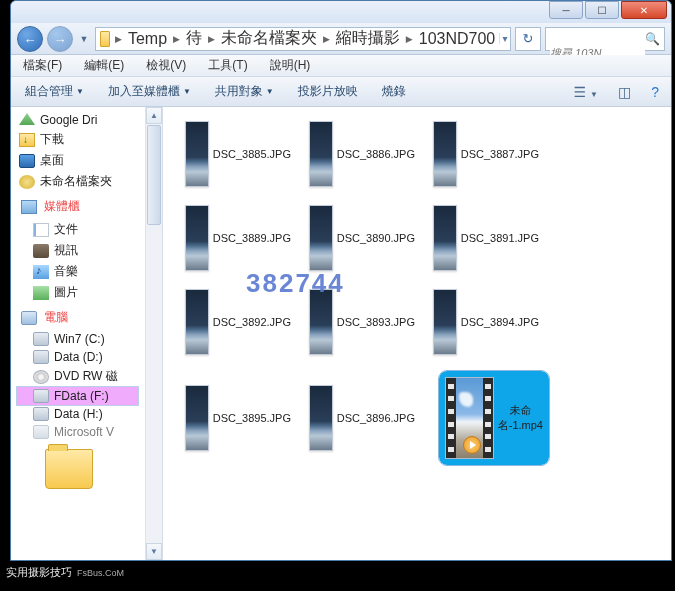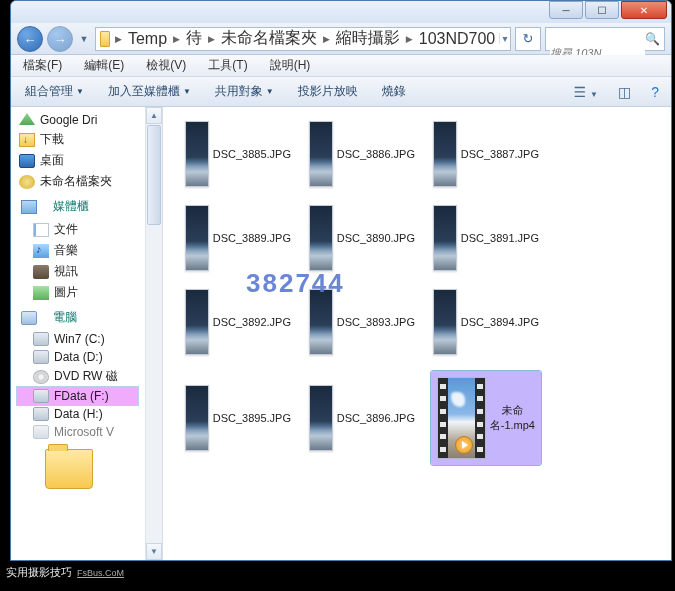--- a/index.html
+++ b/index.html
@@ -32,56 +32,56 @@
 .toolicon { padding: 3px 6px; cursor: pointer; color: #4a6a8e; font-size: 14px; }
 .body { flex: 1; display: flex; overflow: hidden; }
 .sidebar { width: 152px; background: #fff; border-right: 1px solid #d6dde8; overflow: hidden; position: relative; }
 .side-scroll { position: absolute; right: 0; top: 0; width: 17px; height: 100%; background: #eef2f7; border-left: 1px solid #dde4ee; }
 .side-scroll .sarrow { height: 17px; background: linear-gradient(#f5f8fc,#e3ebf5); border: 1px solid #ccd7e5; font-size: 8px; display: flex; align-items: center; justify-content: center; color: #5a7a9e; cursor: pointer; }
 .side-scroll .sthumb { position: absolute; top: 18px; left: 1px; right: 1px; height: 100px; background: linear-gradient(90deg,#e8eef7,#cdd9ea); border: 1px solid #b9c9dd; border-radius: 2px; cursor: pointer; }
 .side-scroll .sarrow.bottom { position: absolute; bottom: 0; left: 0; right: 0; }
 .tree { padding: 4px 0 4px 6px; width: 127px; }
 .tree-item { display: flex; align-items: center; gap: 5px; padding: 2px 2px; font-size: 12px; color: #222; white-space: nowrap; overflow: hidden; cursor: pointer; }
 .tree-item.indent { padding-left: 16px; }
-.tree-group { font-size: 12px; color: #0f766e; padding: 6px 0 4px 4px; display: flex; align-items: center; gap: 16px; cursor: pointer; }
+.tree-group { font-size: 12px; color: #ef4444; padding: 6px 0 4px 4px; display: flex; align-items: center; gap: 7px; cursor: pointer; }
 .ti-icon { width: 16px; height: 14px; flex: none; }
 .ico-gdrive { background: linear-gradient(#8fd08f,#4aa04a); clip-path: polygon(50% 0,100% 85%,0 85%); }
 .ico-dl { background: linear-gradient(#ffe9a6,#f7c94f); border: 1px solid #d1a52e; }
 .ico-dl::after { content: "↓"; color: #2a7a2a; font-size: 10px; position: relative; left: 3px; top: -2px; }
 .ico-desktop { background: linear-gradient(#5aa0e6,#2a6ab0); border: 1px solid #1a4a80; border-radius: 2px; }
 .ico-recent { background: radial-gradient(circle,#f5e08a,#d6b030); border-radius: 50%; }
 .ico-lib { background: linear-gradient(#b8d8f5,#7ab0e0); border: 1px solid #5a8ac0; }
 .ico-doc { background: #fff; border: 1px solid #bcc8d6; box-shadow: inset 2px 0 0 #8ab0e0; }
 .ico-music { background: linear-gradient(#a8d8ff,#5aa0e0); }
 .ico-music::before { content: "♪"; color: #1a4a8a; font-size: 11px; position: relative; left: 3px; top: -2px; }
 .ico-video { background: linear-gradient(#8a7a6a,#5a4a3a); border-radius: 2px; }
 .ico-pic { background: linear-gradient(#a8e0a8,#5ab05a); }
 .ico-computer { background: linear-gradient(#d8e8f8,#a0c0e0); border: 1px solid #7a9ac0; border-radius: 2px; }
 .ico-disk { background: linear-gradient(#e8ecf2,#bcc8d6); border: 1px solid #9aa8bc; border-radius: 2px; }
 .ico-dvd { background: radial-gradient(circle,#f5f5f5 20%,#d0d0d0 40%,#f0f0f0); border-radius: 50%; border: 1px solid #aab4c2; }
 .bigfolder { width: 48px; height: 40px; background: linear-gradient(#ffe9a6,#f7c94f); border: 1px solid #d1a52e; border-radius: 2px 2px 4px 4px; margin: 8px 0 0 28px; position: relative; }
 .bigfolder::before { content: ""; position: absolute; top: -6px; left: 2px; width: 18px; height: 6px; background: #f7d46a; border: 1px solid #d1a52e; border-bottom: none; border-radius: 2px 2px 0 0; }
 .content { flex: 1; background: #fff; overflow: auto; padding: 12px 8px 8px 20px; }
 .grid { display: flex; flex-wrap: wrap; gap: 14px 14px; align-content: flex-start; }
 .thumb { width: 110px; display: flex; flex-direction: row; align-items: center; gap: 4px; cursor: pointer; padding: 2px; }
-.thumb.selected { background: #c4b5fd; outline: 1px solid #8ab8e0; border-radius: 2px; }
+.thumb.selected { background: #0ea5e9; outline: 1px solid #8ab8e0; border-radius: 8px; margin-left: 8px; }
 .timg { width: 92px; height: 66px; border: 1px solid #c2cbd7; background: linear-gradient(to bottom,#1a2a3e 0%,#2a3e58 55%,#4a6a8a 62%,#8aa4be 70%,#b8c8d6 78%,#6a7a8a 100%); box-shadow: 0 1px 2px rgba(0,0,0,.15); position: relative; }
 .tlabel { font-size: 11px; color: #222; text-align: center; max-width: 108px; }
 .video-thumb { width: 110px; padding: 6px; }
 .vimg { width: 96px; height: 82px; border: 1px solid #b0bac8; position: relative; background: #fff; display: flex; }
 .filmstrip { width: 10px; background: #2a2a2a; display: flex; flex-direction: column; justify-content: space-around; padding: 2px 0; }
 .filmstrip span { width: 6px; height: 5px; background: #e8e8e8; margin: 0 auto; }
 .vframe { flex: 1; background: linear-gradient(to bottom,#5a9ad6 0%,#8ab8e8 45%,#f0f4f8 55%,#b0a898 78%,#8a8070 100%); position: relative; }
 .vframe::after { content: ""; position: absolute; top: 18%; left: 12%; width: 50%; height: 18%; background: rgba(255,255,255,.85); border-radius: 8px 14px 10px 18px; filter: blur(1px); }
 .playbadge { position: absolute; right: 12px; bottom: 4px; width: 18px; height: 18px; background: radial-gradient(circle,#ffcf6a,#e89a2a); border: 1px solid #c07a1a; border-radius: 50%; display: flex; align-items: center; justify-content: center; }
 .playbadge::after { content: ""; border-left: 6px solid #fff; border-top: 4px solid transparent; border-bottom: 4px solid transparent; margin-left: 2px; }
 .statusbar { height: 28px; background: linear-gradient(#f5f8fc,#e4ebf5); border-top: 1px solid #cfd9e6; display: flex; align-items: center; padding: 0 8px; font-size: 12px; color: #3a4a5e; gap: 8px; }
 .status-icon { width: 20px; height: 16px; background: linear-gradient(#ffe9a6,#f7c94f); border: 1px solid #d1a52e; border-radius: 1px; }
 .watermark { position: absolute; left: 0; bottom: 8px; background: rgba(0,0,0,.75); color: #e8e8e8; font-size: 11px; padding: 3px 6px; }
-.watermark .sub { font-size: 9px; color: #aaa; margin-left: 2px; text-decoration: underline; }
+.watermark .sub { font-size: 9px; color: #aaa; margin-left: 2px; }
 .wm-center { position: absolute; left: 246px; top: 268px; color: #5a7ad0; font-size: 26px; font-weight: bold; letter-spacing: 2px; pointer-events: none; opacity: .9; }
 </style>
 </head>
 <body>
 
 <div class="window">
 
   <div class="titlebar">
     <div class="winbtn min">─</div>
     <div class="winbtn max">☐</div>
@@ -169,26 +169,26 @@
 
         <div class="tree-group">
             <span class="ti-icon ico-lib"></span>
             <span>媒體櫃</span>
           </div>
         <div class="tree-item indent">
             <span class="ti-icon ico-doc"></span>
             <span>文件</span>
           </div>
         <div class="tree-item indent">
+            <span class="ti-icon ico-video"></span>
+            <span>視訊</span>
+          </div>
+        <div class="tree-item indent">
             <span class="ti-icon ico-music"></span>
             <span>音樂</span>
-          </div>
-        <div class="tree-item indent">
-            <span class="ti-icon ico-video"></span>
-            <span>視訊</span>
           </div>
         <div class="tree-item indent">
             <span class="ti-icon ico-pic"></span>
             <span>圖片</span>
           </div>
 
         <div class="tree-group">
             <span class="ti-icon ico-computer"></span>
             <span>電腦</span>
           </div>

